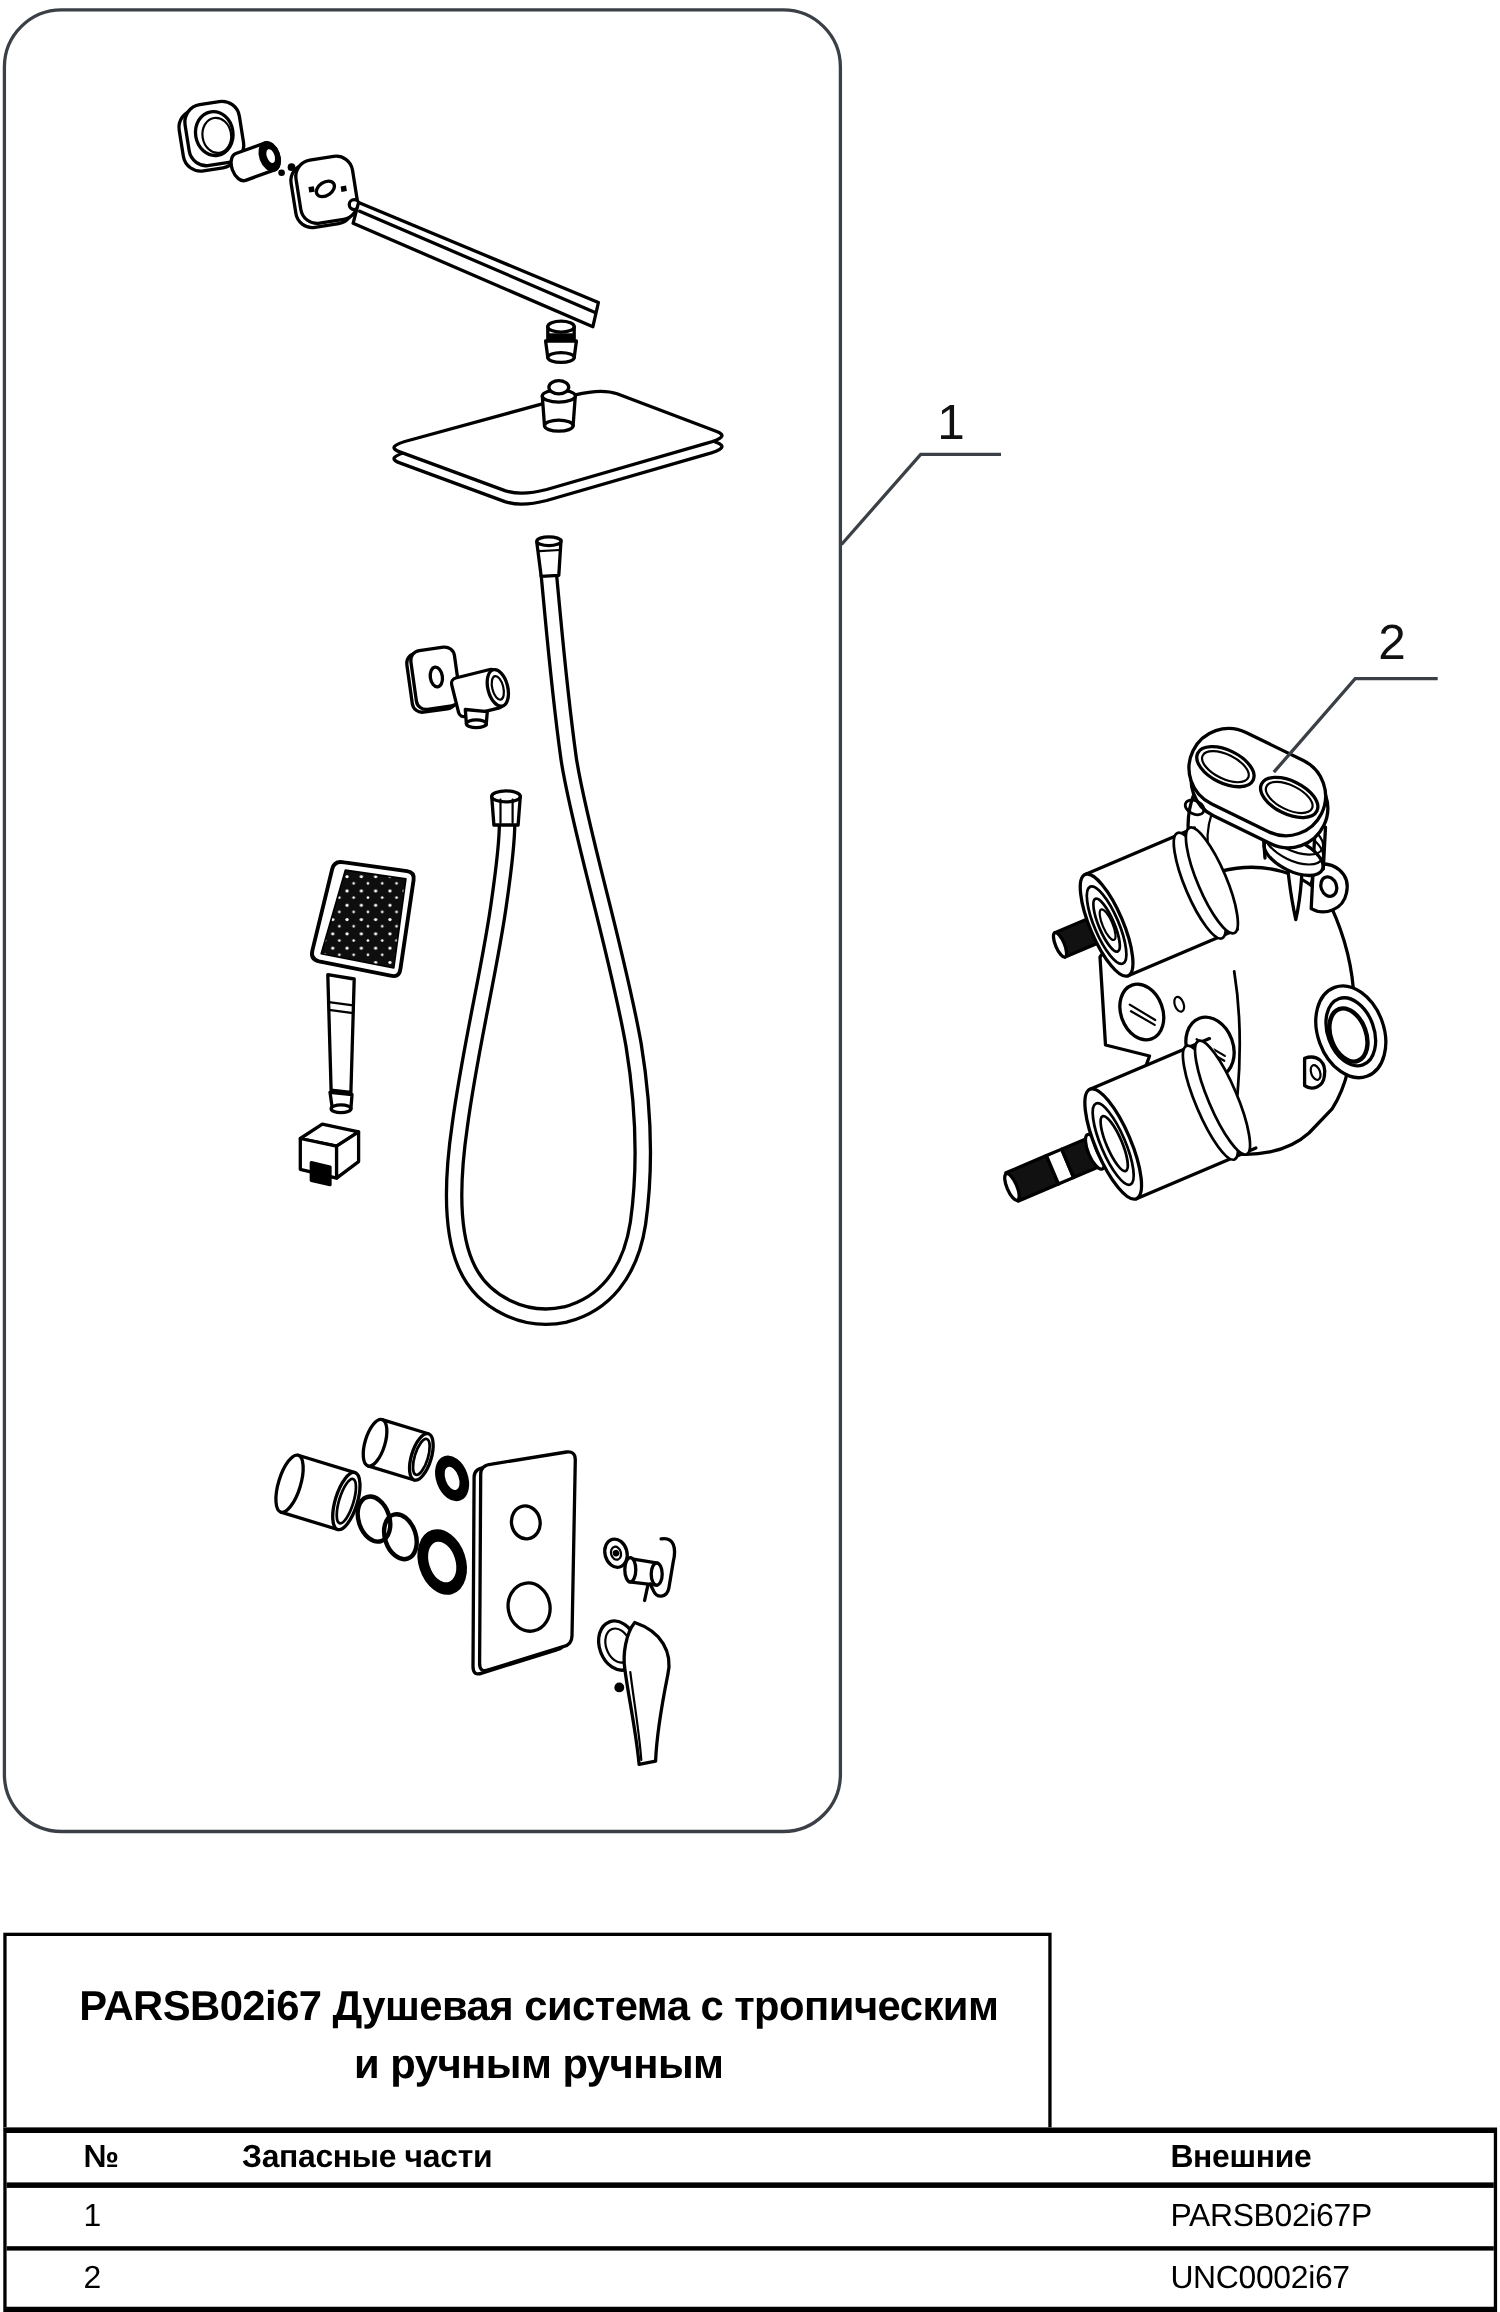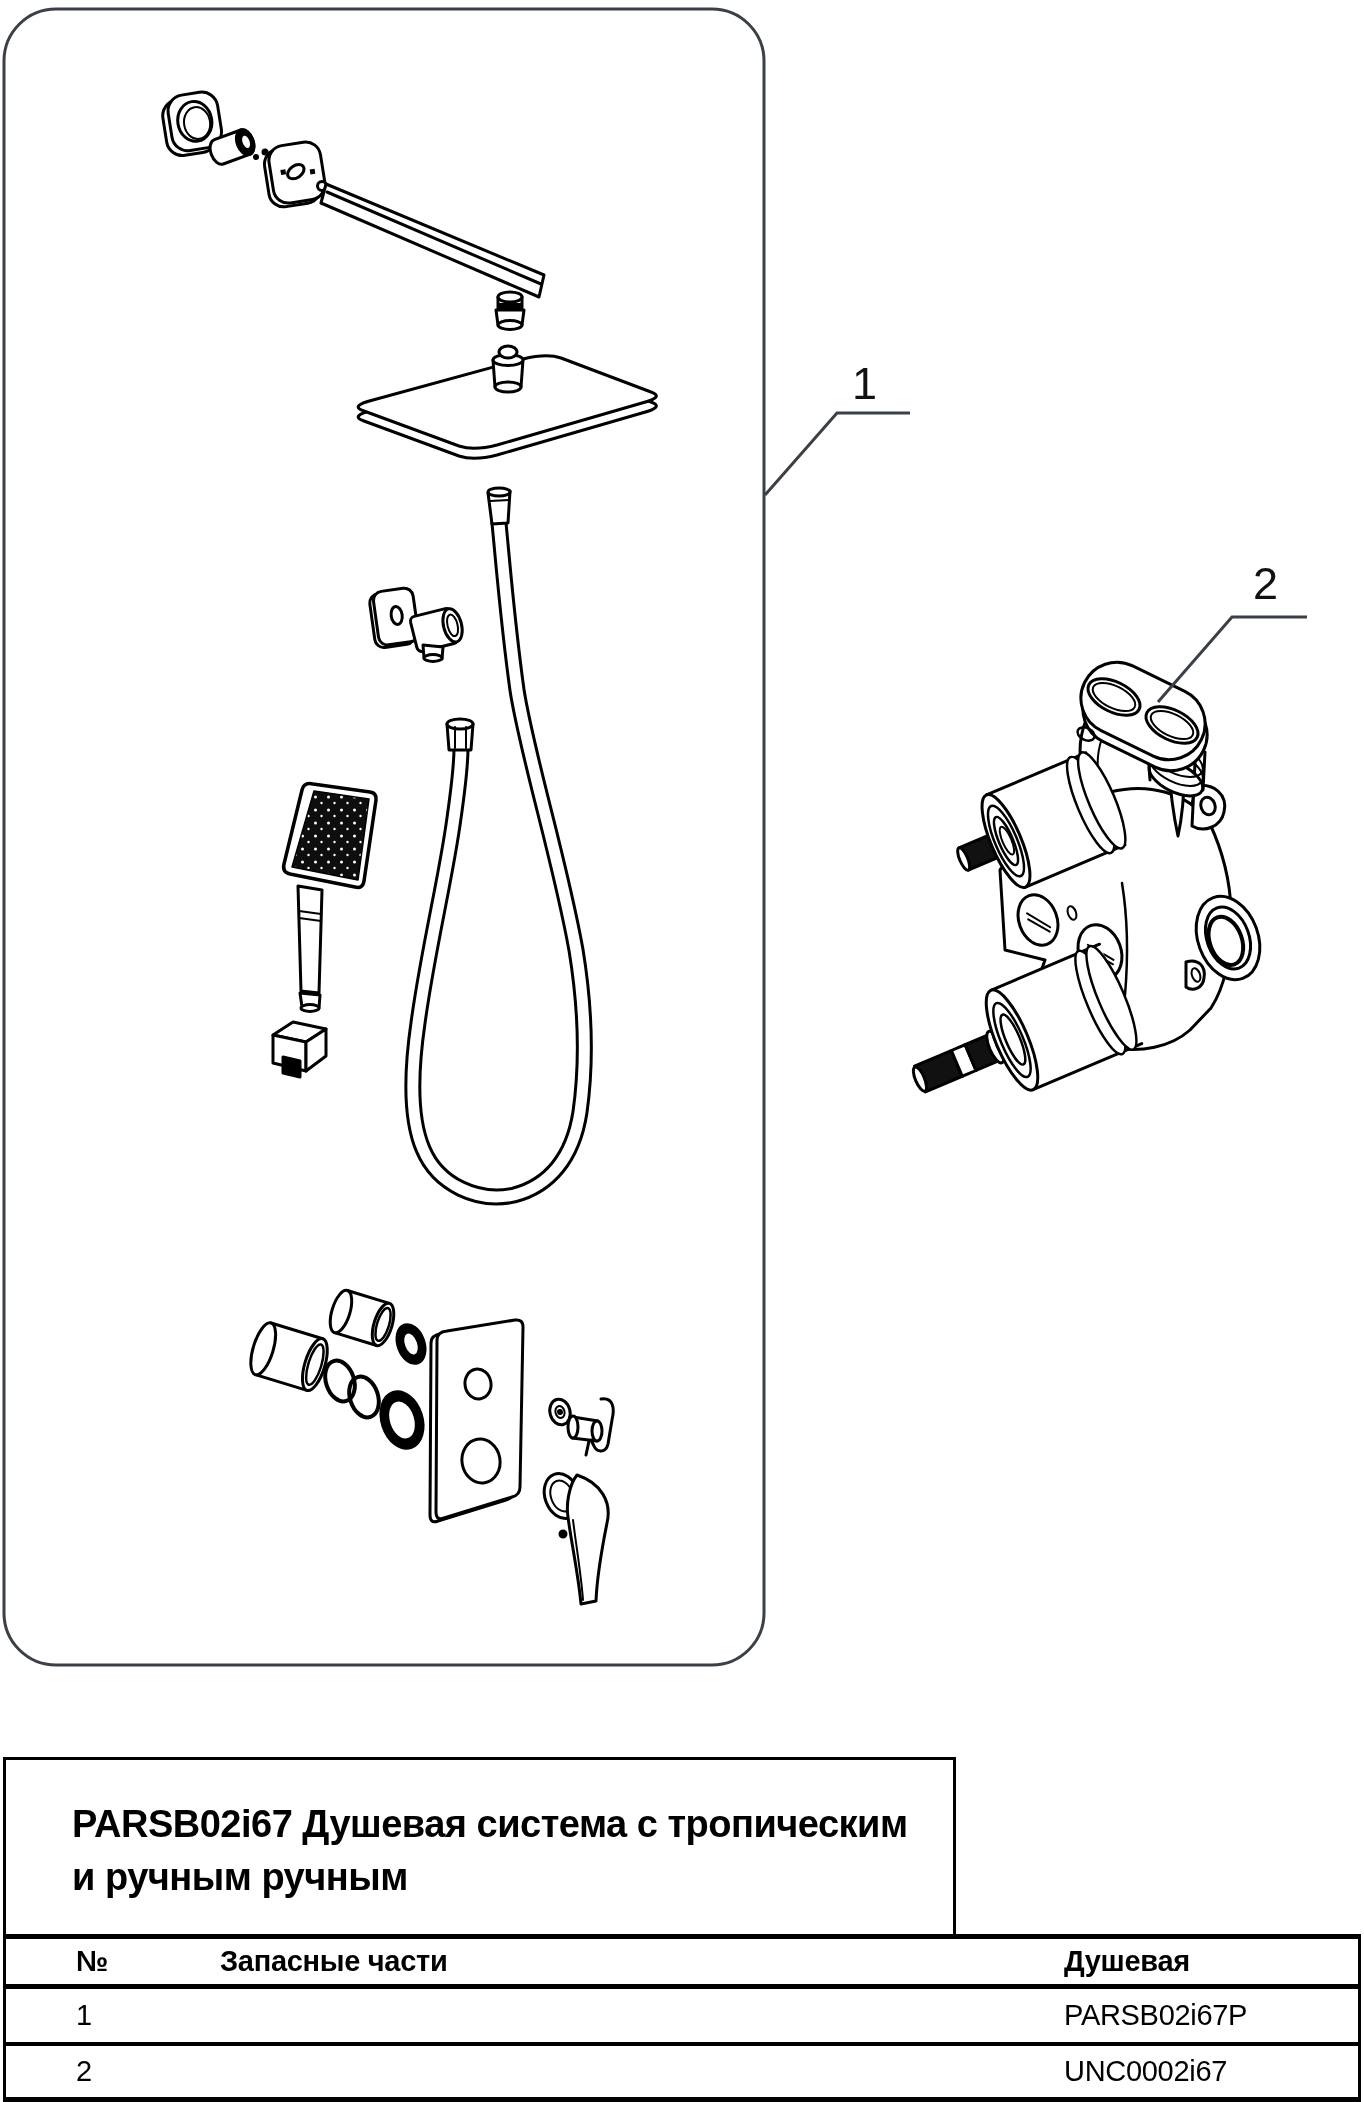--- a/index.html
+++ b/index.html
@@ -1,21 +1,21 @@
 <!DOCTYPE html>
 <html><head>
 <meta charset="utf-8">
 <style>
   html,body{margin:0;padding:0;background:#fff;}
   #page{position:relative;width:1364px;height:2102px;background:#fff;font-family:"Liberation Sans",sans-serif;overflow:hidden;}
   #diagram-svg{position:absolute;left:0;top:0;}
   .callout{position:absolute;color:#111;font-size:45px;font-weight:400;}
   #callout-1{left:852px;top:358px;}
   #callout-2{left:1253px;top:558px;}
-  #title-box{position:absolute;left:3px;top:1757px;width:953px;height:180px;border:3px solid #000;box-sizing:border-box;}
+  #title-box{position:absolute;left:3px;top:1757px;width:953px;height:180px;border:3px solid #000;box-sizing:border-box;text-align:center;}
   #title-text{position:absolute;left:66px;top:38px;font-size:38px;font-weight:700;line-height:53px;color:#000;letter-spacing:-0.5px;}
   #parts-table{position:absolute;left:3px;top:1934px;width:1358px;height:168px;box-sizing:border-box;border-left:3px solid #000;border-right:3px solid #000;border-top:5px solid #000;border-bottom:5px solid #000;background:#fff;}
   .trow{position:relative;width:100%;display:flex;align-items:center;}
   #thead-row{height:45px;border-bottom:5px solid #000;font-weight:700;}
   #trow-1{height:53px;border-bottom:4px solid #000;}
   #trow-2{height:51px;}
   .tcell{position:absolute;font-size:29px;color:#000;white-space:nowrap;letter-spacing:-0.3px;}
   .col-num{left:70px;}
   .col-name{left:214px;}
   .col-art{left:1058px;}
@@ -316,21 +316,21 @@
   <div id="title-text">
     <div>PARSB02i67 Душевая система с тропическим</div>
     <div>и ручным ручным</div>
   </div>
 </div>
 
 <div id="parts-table">
   <div class="trow" id="thead-row">
     <span class="tcell col-num">№</span>
     <span class="tcell col-name">Запасные части</span>
-    <span class="tcell col-art">Душевая</span>
+    <span class="tcell col-art">Внешние</span>
   </div>
   <div class="trow" id="trow-1">
     <span class="tcell col-num">1</span>
     <span class="tcell col-art">PARSB02i67P</span>
   </div>
   <div class="trow" id="trow-2">
     <span class="tcell col-num">2</span>
     <span class="tcell col-art">UNC0002i67</span>
   </div>
 </div>

